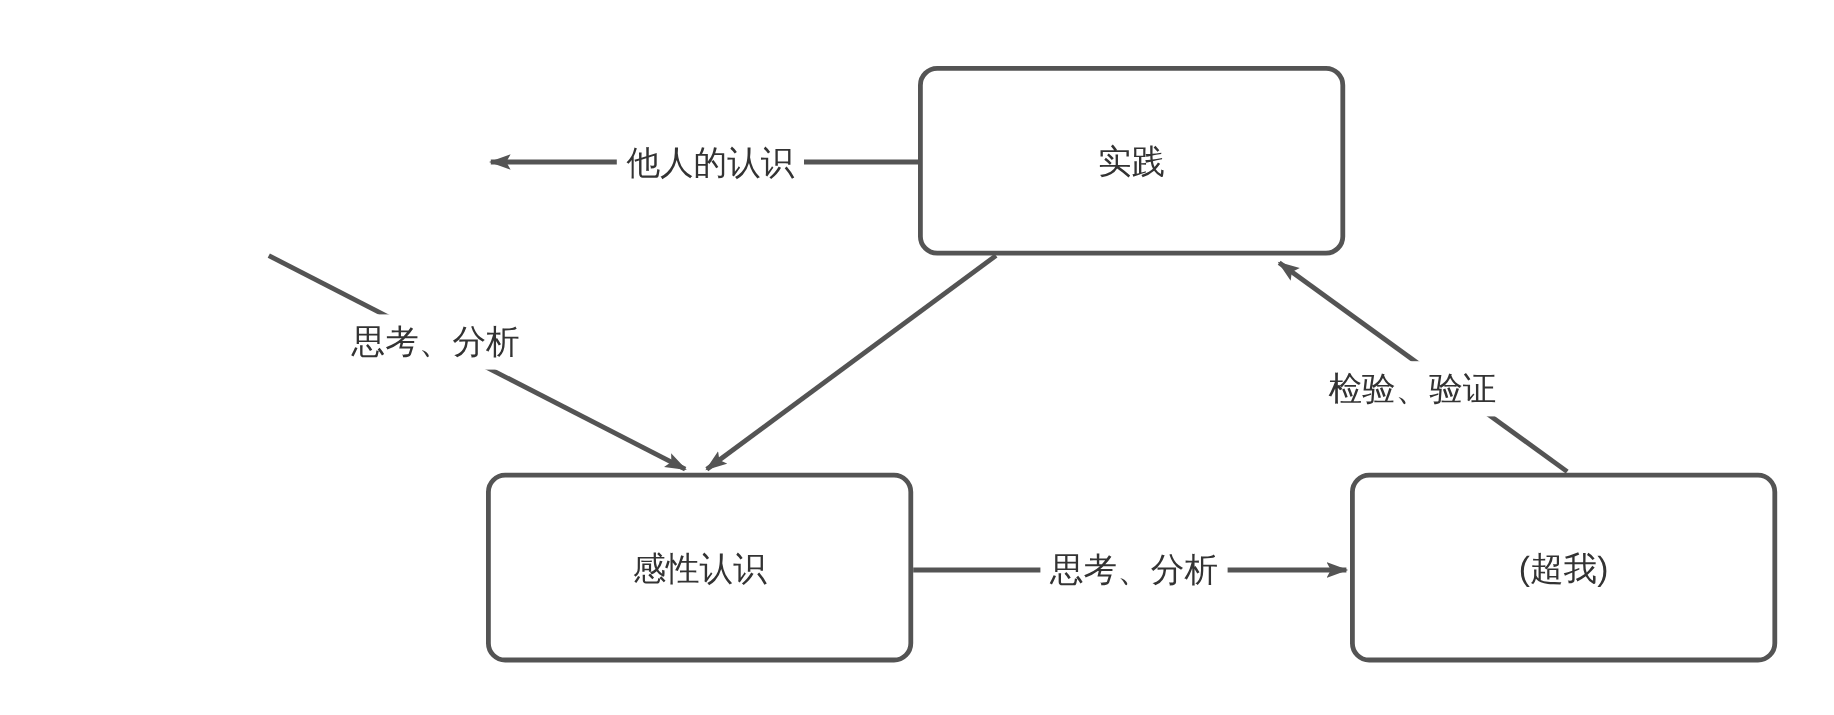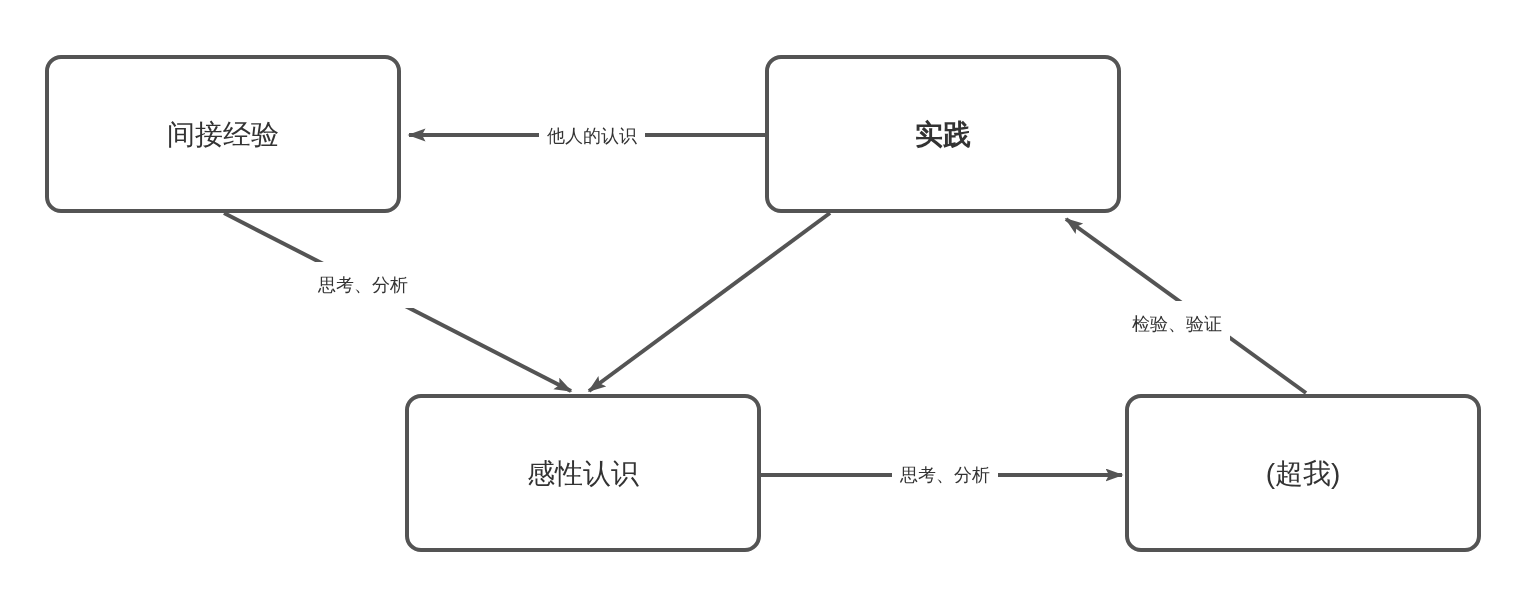--- a/index.html
+++ b/index.html
@@ -43,30 +43,30 @@
     display: flex;
     flex-direction: column;
     align-items: center;
     justify-content: center;
     font-size: 28px;
     line-height: 47px;
     color: var(--text-color, #333333);
     text-align: center;
   }
   .node-indirect   { left: 45px;   top: 55px;  }
-  .node-practice   { left: 765px;  top: 55px; font-weight: bold;  }
+  .node-practice   { left: 765px;  top: 55px;  }
   .node-perceptual { left: 405px;  top: 394px; align-items: center; }
   .node-rational   { left: 1125px; top: 394px; }
 
   .edge-label {
     position: absolute;
     transform: translate(-50%, -50%);
     background: var(--bg-color, #ffffff);
     color: var(--text-color, #333333);
-    font-size: 18px;
+    font-size: 28px;
     line-height: 34px;
     padding: 6px 8px;
     white-space: nowrap;
     z-index: 2;
     text-align: right;
   }
   .label-others   { left: 592px;  top: 136px; }
   .label-think1   { left: 363px;  top: 285px; }
   .label-observe  { left: 722px;  top: 294px; }
   .label-think2   { left: 945px;  top: 475px; }
@@ -83,23 +83,20 @@
         <path class="arrowhead-shape" d="M0,0 L18,6.5 L0,13 L3.5,6.5 Z"></path>
       </marker>
     </defs>
     <line class="edge" x1="766" y1="135" x2="409" y2="135" marker-end="url(#arrowhead)"></line>
     <line class="edge" x1="224" y1="213" x2="571" y2="391" marker-end="url(#arrowhead)"></line>
     <line class="edge" x1="830" y1="213" x2="589" y2="391" marker-end="url(#arrowhead)"></line>
     <line class="edge" x1="761" y1="475" x2="1122" y2="475" marker-end="url(#arrowhead)"></line>
     <line class="edge" x1="1306" y1="393" x2="1066" y2="219" marker-end="url(#arrowhead)"></line>
   </svg>
 
-  <div class="node node-indirect">
-    <span>间接经验</span>
-  </div>
 
   <div class="node node-practice">
     <span>实践</span>
   </div>
 
   <div class="node node-perceptual">
     <span>感性认识</span>
   </div>
 
   <div class="node node-rational">

